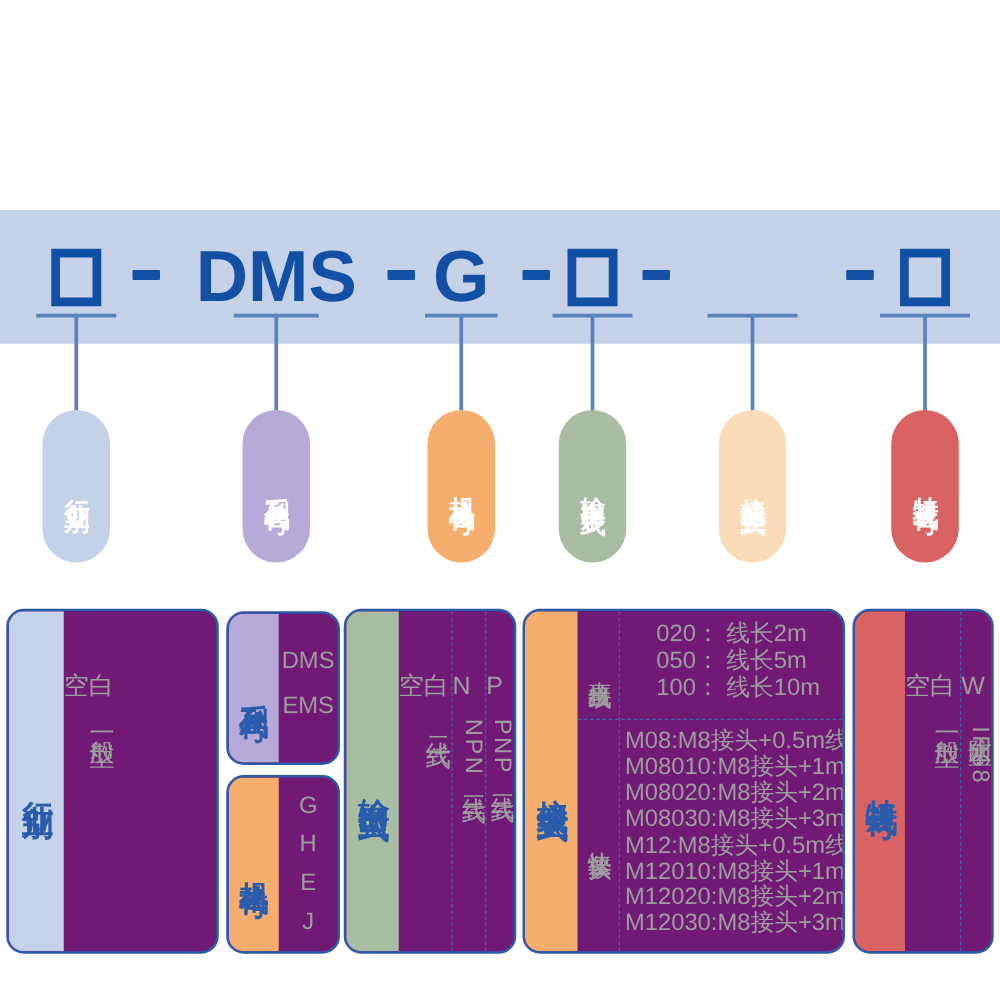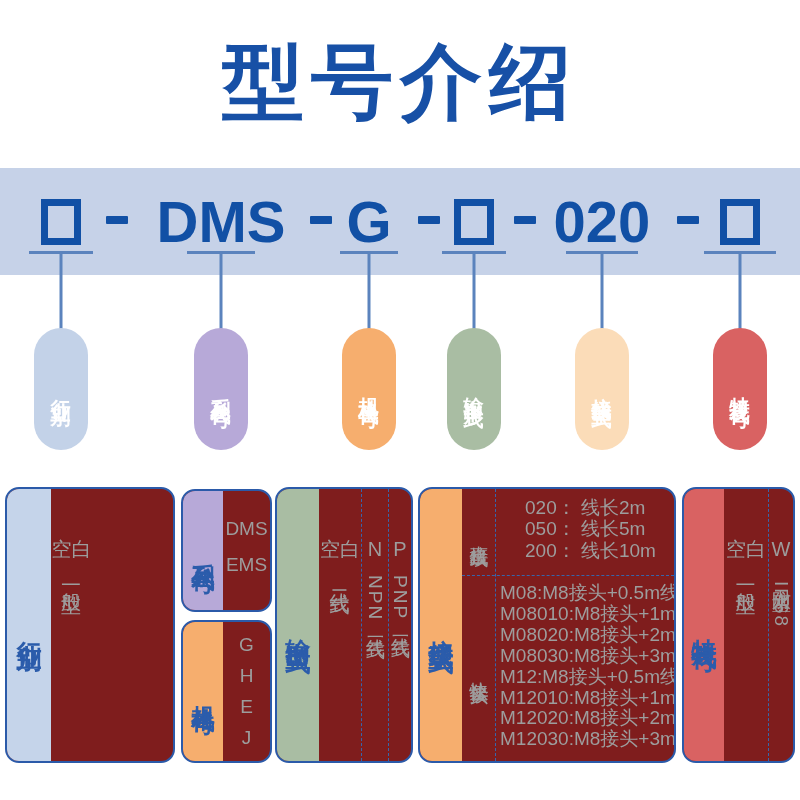--- a/index.html
+++ b/index.html
@@ -18,26 +18,26 @@
         width:22px;height:8px;background:#1150a5;border-radius:1px;}
   
   .tick{position:absolute;top:251px;height:3px;background:#5b83bd;transform:translateX(-50%);}
   .vline{position:absolute;top:251px;height:90px;width:3px;background:#5b83bd;transform:translateX(-50%);}
   .oval{position:absolute;top:328px;width:54px;height:122px;border-radius:27px;
         transform:translateX(-50%);display:flex;align-items:center;justify-content:center;}
   .oval .olabel{writing-mode:vertical-rl;text-orientation:upright;color:#ffffff;
         font-weight:bold;font-size:20px;letter-spacing:4px;line-height:1;}
   
   .box{position:absolute;box-sizing:border-box;border:2px solid #2b5aa9;border-radius:14px;
-       background:#7f1d1d;display:flex;flex-direction:row;overflow:hidden;}
+       background:#701a75;display:flex;flex-direction:row;overflow:hidden;}
   .stripe{flex:0 0 auto;display:flex;align-items:center;justify-content:center;}
   .btitle{writing-mode:vertical-rl;text-orientation:upright;color:#2b5cab;
           font-weight:bold;font-size:25px;letter-spacing:3px;line-height:1;}
   .cols{position:relative;flex:1;}
-  .col{position:absolute;top:0;bottom:0;display:flex;flex-direction:column;align-items:center;box-sizing:border-box;}
+  .col{position:absolute;top:0;bottom:0;display:flex;flex-direction:column;box-sizing:border-box;}
   .col.dashed{border-left:1.5px dashed #3765ad;}
   .hdr{margin-top:50px;color:#9d9d9d;font-size:20px;white-space:nowrap;line-height:1;}
   .vbody{margin-top:16px;writing-mode:vertical-rl;text-orientation:mixed;
          color:#9d9d9d;font-size:20px;letter-spacing:2px;line-height:1.1;}
   
   .opts{flex:1;display:flex;flex-direction:column;align-items:center;color:#9d9d9d;}
   .opt{line-height:1;font-size:19px;}
   
   .wcontent{position:relative;flex:1;}
   .wsepv{position:absolute;left:33px;top:0;bottom:0;border-left:1.5px dashed #3765ad;}
@@ -46,32 +46,30 @@
   .wrowhdr .vbody{margin-top:0;font-size:19px;letter-spacing:1px;}
   .wvals{position:absolute;color:#9d9d9d;white-space:nowrap;}
   .wvals div{line-height:21.4px;font-size:19px;}
   .wvals.small div{line-height:20.9px;font-size:19px;}
 </style>
 </head>
 <body>
 
 <div class="stage">
 
-  <h1 class="page-title">型号介绍</h1>
 
   <div class="banner"></div>
   <span class="sq" style="left:61px"></span>
   <span class="dash" style="left:117px"></span>
   <span class="seg" style="left:221px">DMS</span>
   <span class="dash" style="left:321px"></span>
   <span class="seg" style="left:369px">G</span>
   <span class="dash" style="left:429px"></span>
   <span class="sq" style="left:474px"></span>
   <span class="dash" style="left:525px"></span>
-  <span class="seg" style="left:602px">020</span>
   <span class="dash" style="left:688px"></span>
   <span class="sq" style="left:740px"></span>
 
   <div class="tick" style="left:61px;width:64px"></div>
   <div class="tick" style="left:221px;width:68px"></div>
   <div class="tick" style="left:369px;width:58px"></div>
   <div class="tick" style="left:474px;width:64px"></div>
   <div class="tick" style="left:602px;width:72px"></div>
   <div class="tick" style="left:740px;width:72px"></div>
   <div class="vline" style="left:61px"></div>
@@ -160,21 +158,21 @@
     </div>
     <div class="wcontent">
       <div class="wsepv"></div>
       <div class="wseph"></div>
       <div class="wrowhdr" style="top:0;height:86px">
         <span class="vbody">直接出线</span>
       </div>
       <div class="wvals" style="left:63px;top:8px">
         <div>020： 线长2m</div>
         <div>050： 线长5m</div>
-        <div>200： 线长10m</div>
+        <div>100： 线长10m</div>
       </div>
       <div class="wrowhdr" style="top:86px;bottom:0">
         <span class="vbody">快速公接头</span>
       </div>
       <div class="wvals small" style="left:38px;top:94px">
         <div>M08:M8接头+0.5m线</div>
         <div>M08010:M8接头+1m线</div>
         <div>M08020:M8接头+2m线</div>
         <div>M08030:M8接头+3m线</div>
         <div>M12:M8接头+0.5m线</div>

